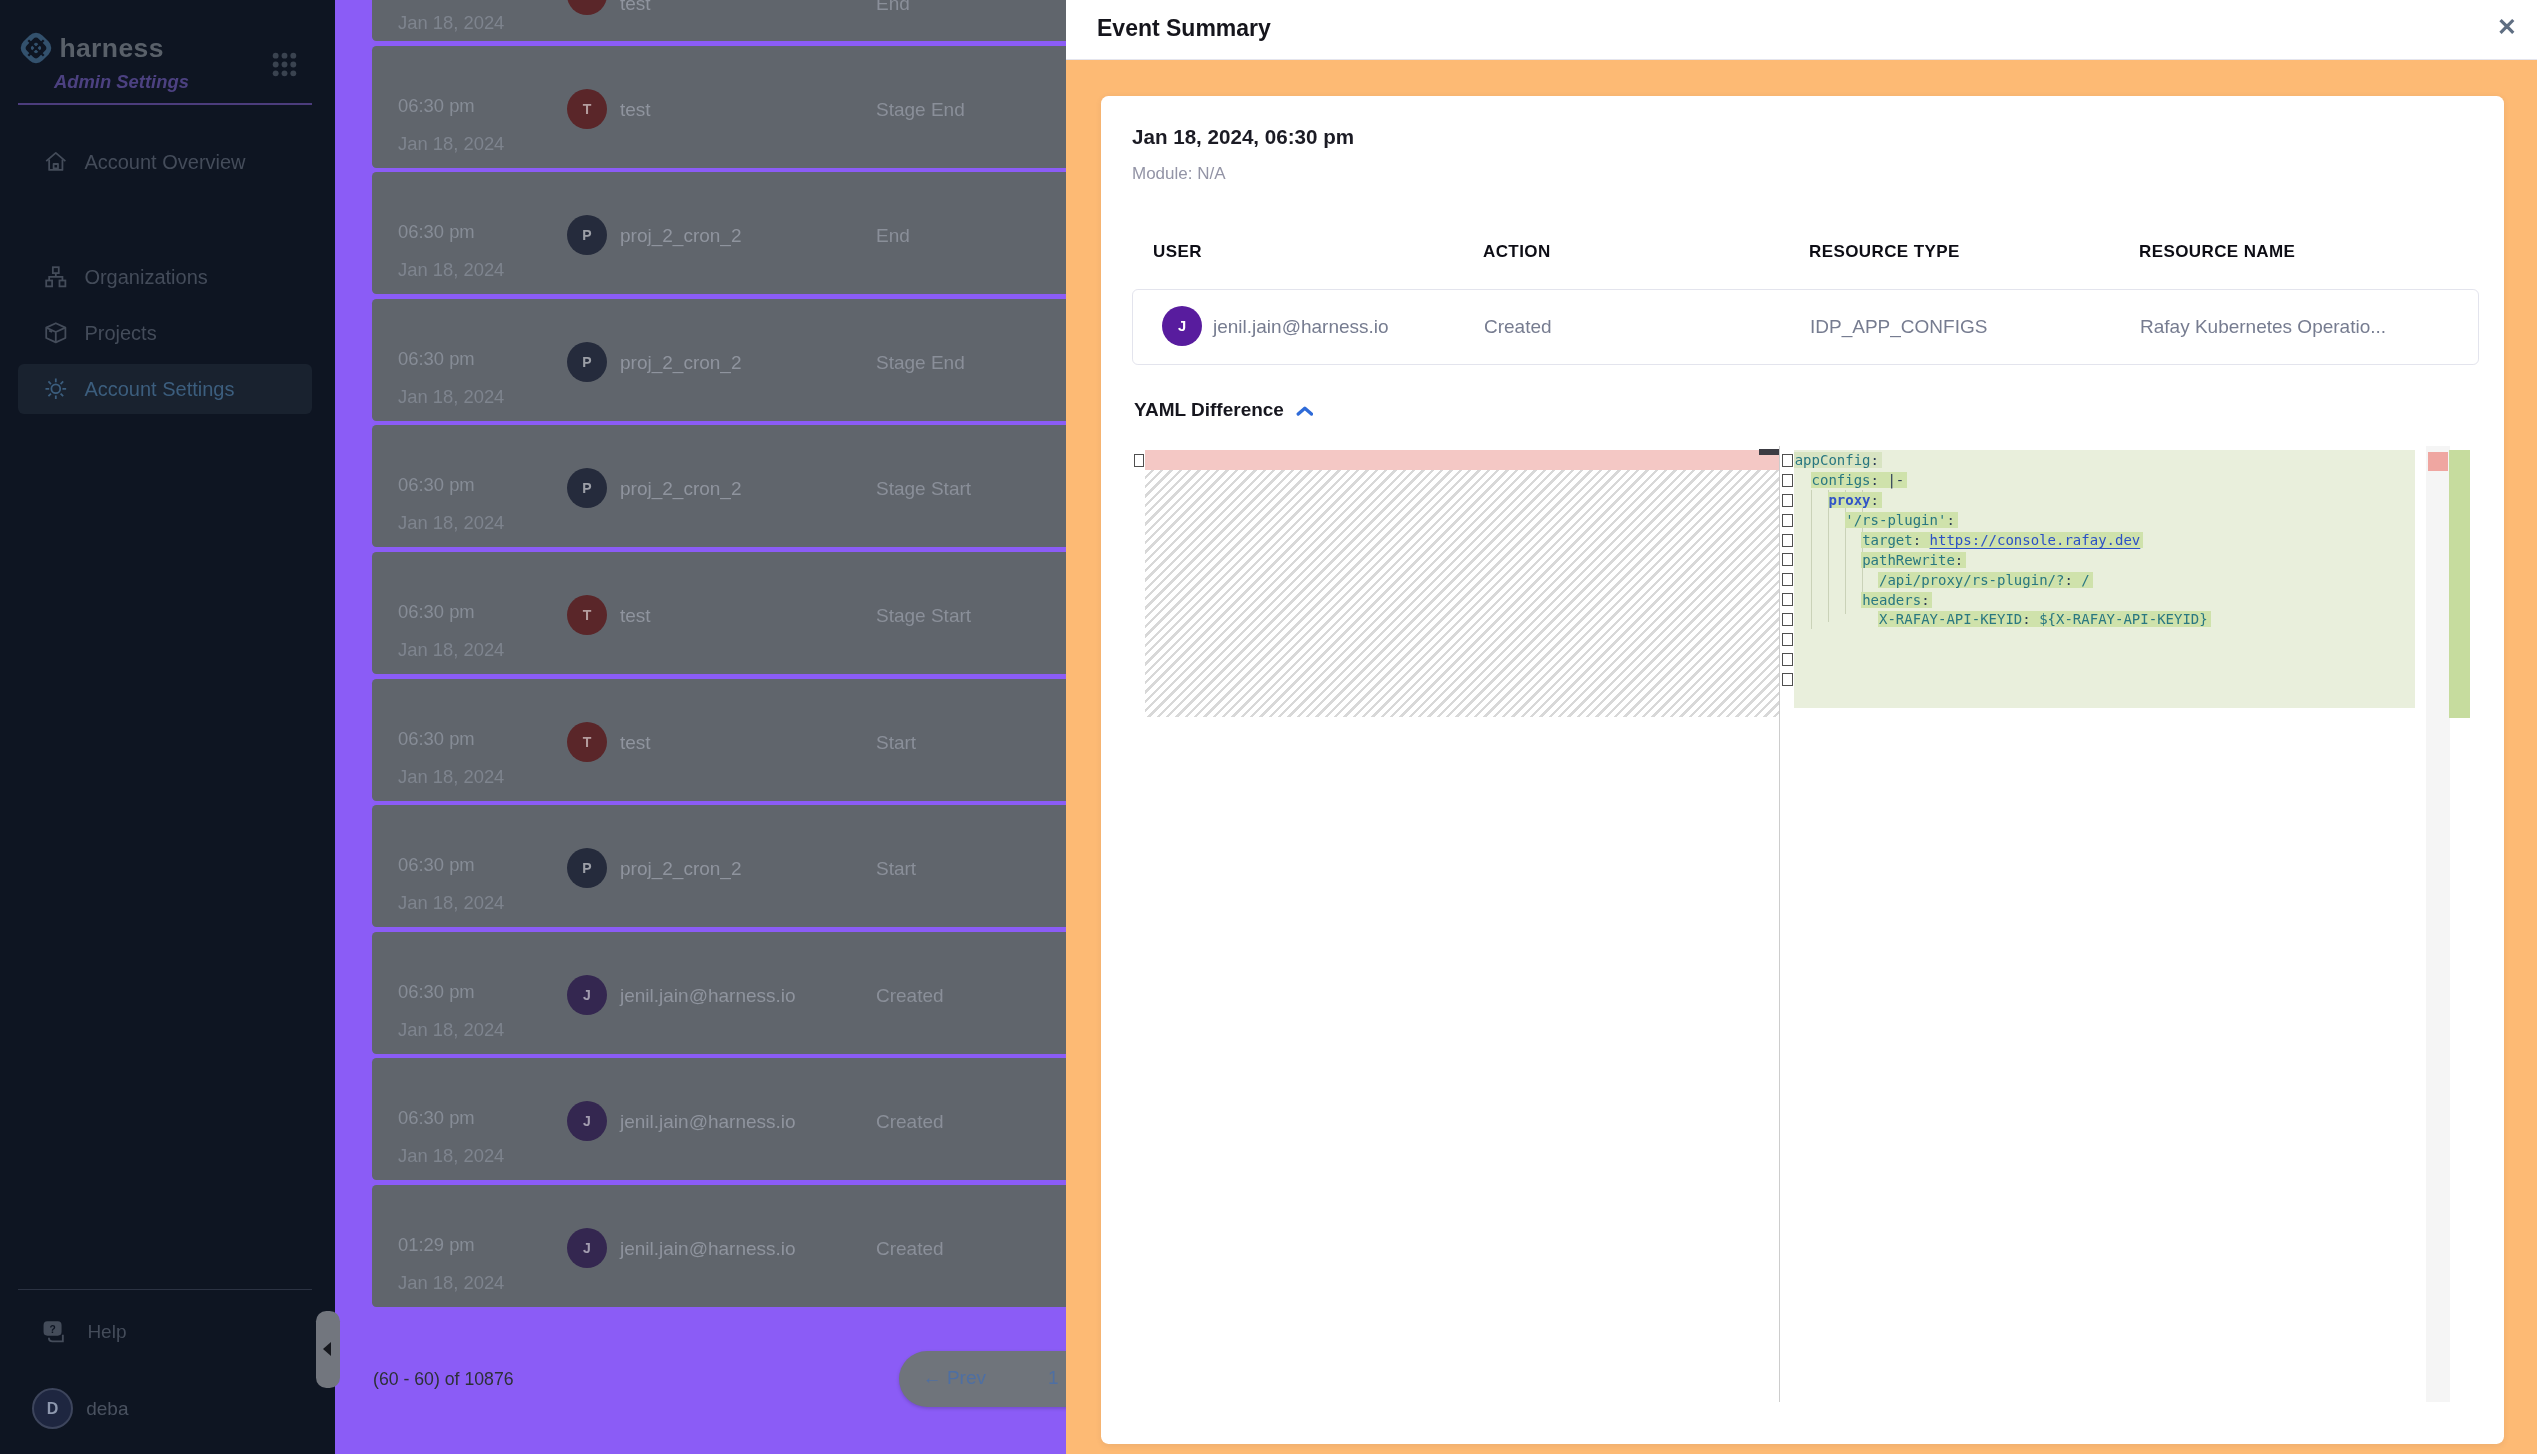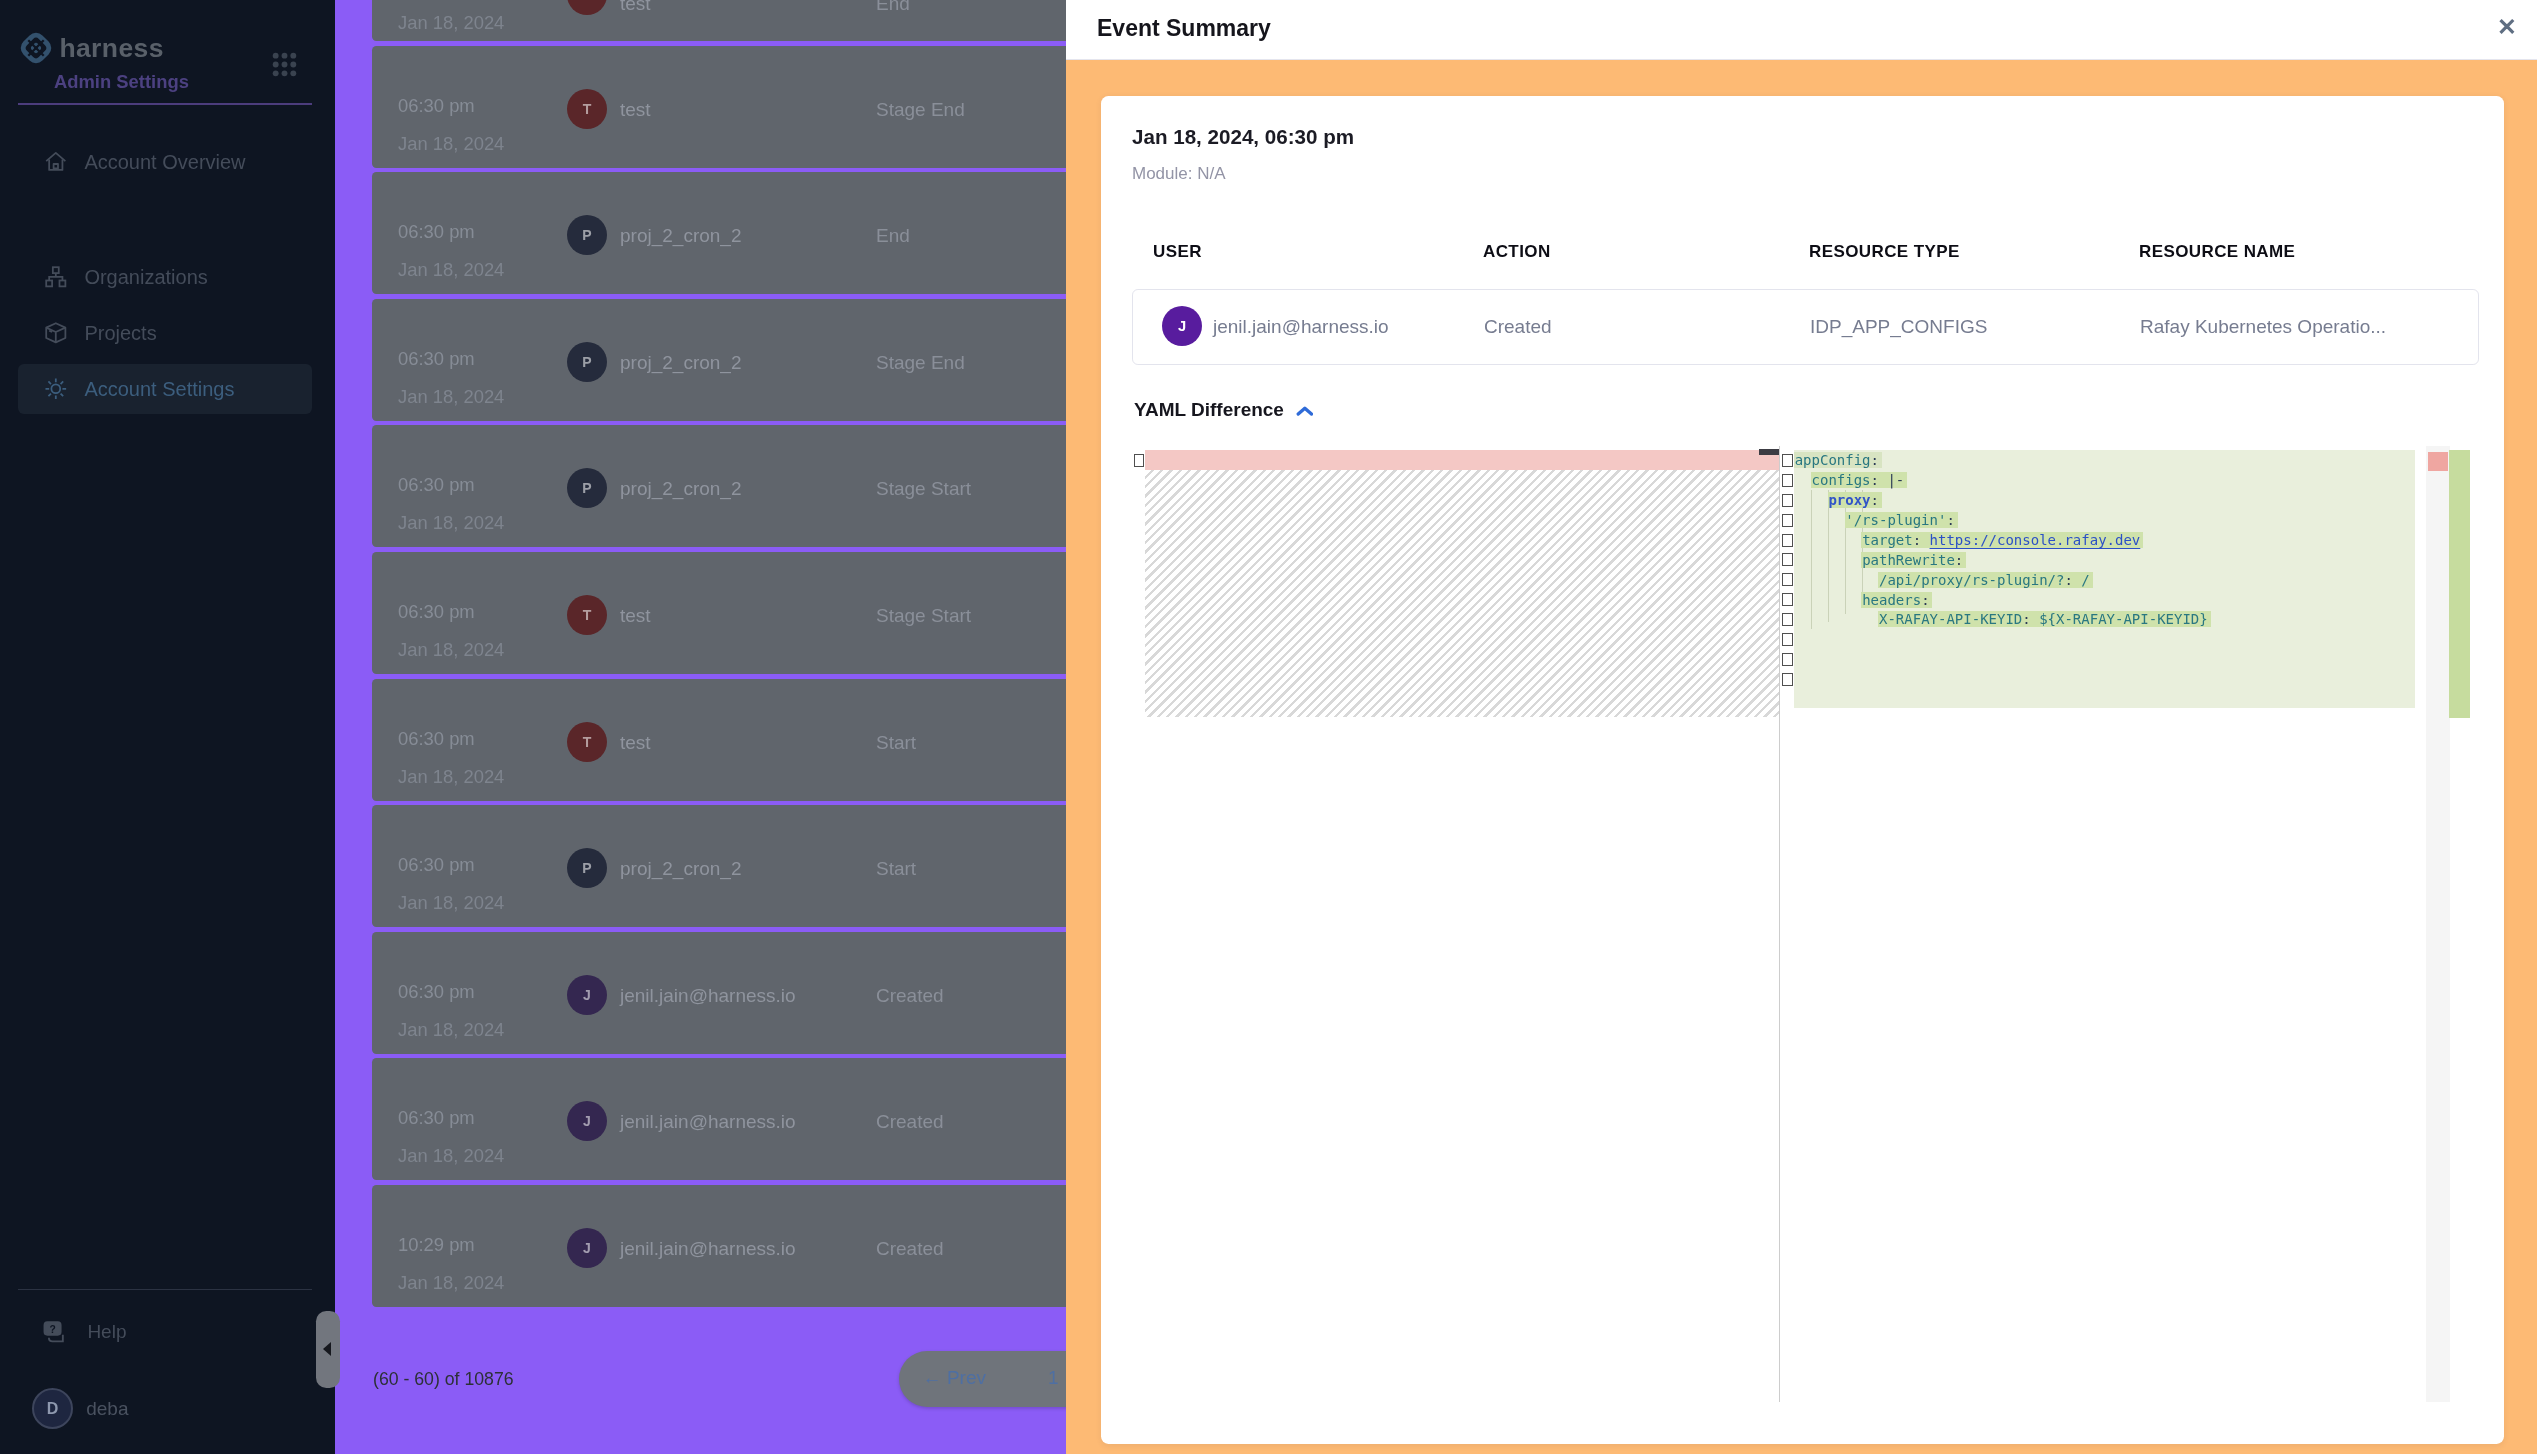--- a/index.html
+++ b/index.html
@@ -27,21 +27,21 @@
   #pagination-range{position:absolute;left:38px;top:1369px;font-size:17.7px;color:#2c3036;}
   #pager-pill{position:absolute;left:564px;top:1351px;width:250px;height:56px;background:#6f747b;
       border-radius:28px;box-shadow:0 1.5px 3.7px rgba(0,0,0,.18);}
   #prev-button{position:absolute;left:23.6px;top:16px;font-size:19px;color:#4e6fa3;}
   #page-number{position:absolute;left:149px;top:16px;font-size:19px;color:#4e6fa3;}
 
   
   #sidebar{position:absolute;left:0;top:0;width:335px;height:1454px;background:#0e1522;}
   #brand-row{position:absolute;left:20px;top:32px;display:flex;align-items:center;}
   #brand-text{font-size:26.5px;font-weight:700;color:#596069;margin-left:7.4px;letter-spacing:0.4px;}
-  #sidebar-subtitle{position:absolute;left:54px;top:71px;font-size:18.4px;font-weight:700;color:#4c4181;}
+  #sidebar-subtitle{position:absolute;left:54px;top:71px;font-size:18.4px;font-weight:700;color:#4c4181;font-style:italic;}
   #grid-icon{position:absolute;left:272px;top:52px;}
   #sidebar-divider{position:absolute;left:18.4px;top:103px;width:294px;height:2.2px;background:#4c3d7d;}
   .nav-item{position:absolute;left:18.4px;width:294px;height:50px;display:flex;align-items:center;
       color:#444c5a;border-radius:5.9px;}
   .nav-item .nav-icon{margin-left:25px;width:25px;height:25px;display:flex;align-items:center;justify-content:center;}
   .nav-item .nav-label{margin-left:16px;font-size:20px;}
   .nav-item.active{background:#19222f;color:#3c5e7e;}
   #sidebar-bottom-divider{position:absolute;left:18.4px;top:1289px;width:294px;height:0.7px;background:#2b3242;}
   #help-item{position:absolute;left:18.4px;top:1310px;width:221px;height:44px;display:flex;align-items:center;color:#444c5a;}
   #help-item .nav-icon{margin-left:25px;width:25px;height:25px;}
@@ -167,21 +167,21 @@
           <span class="row-action">Created</span>
         </article>
         <article class="event-row" style="top: 1058px;">
           <div class="row-time">06:30 pm</div>
           <div class="row-date">Jan 18, 2024</div>
           <span class="row-avatar avatar--purpledim">J</span>
           <span class="row-name">jenil.jain@harness.io</span>
           <span class="row-action">Created</span>
         </article>
         <article class="event-row" style="top: 1185px;">
-          <div class="row-time">10:29 pm</div>
+          <div class="row-time">01:29 pm</div>
           <div class="row-date">Jan 18, 2024</div>
           <span class="row-avatar avatar--purpledim">J</span>
           <span class="row-name">jenil.jain@harness.io</span>
           <span class="row-action">Created</span>
         </article>
       </div>
     <div id="pagination-range">(60 - 60) of 10876</div>
     <div id="pager-pill">
       <span id="prev-button"><span>←</span> <span>Prev</span></span>
       <span id="page-number">1</span>

